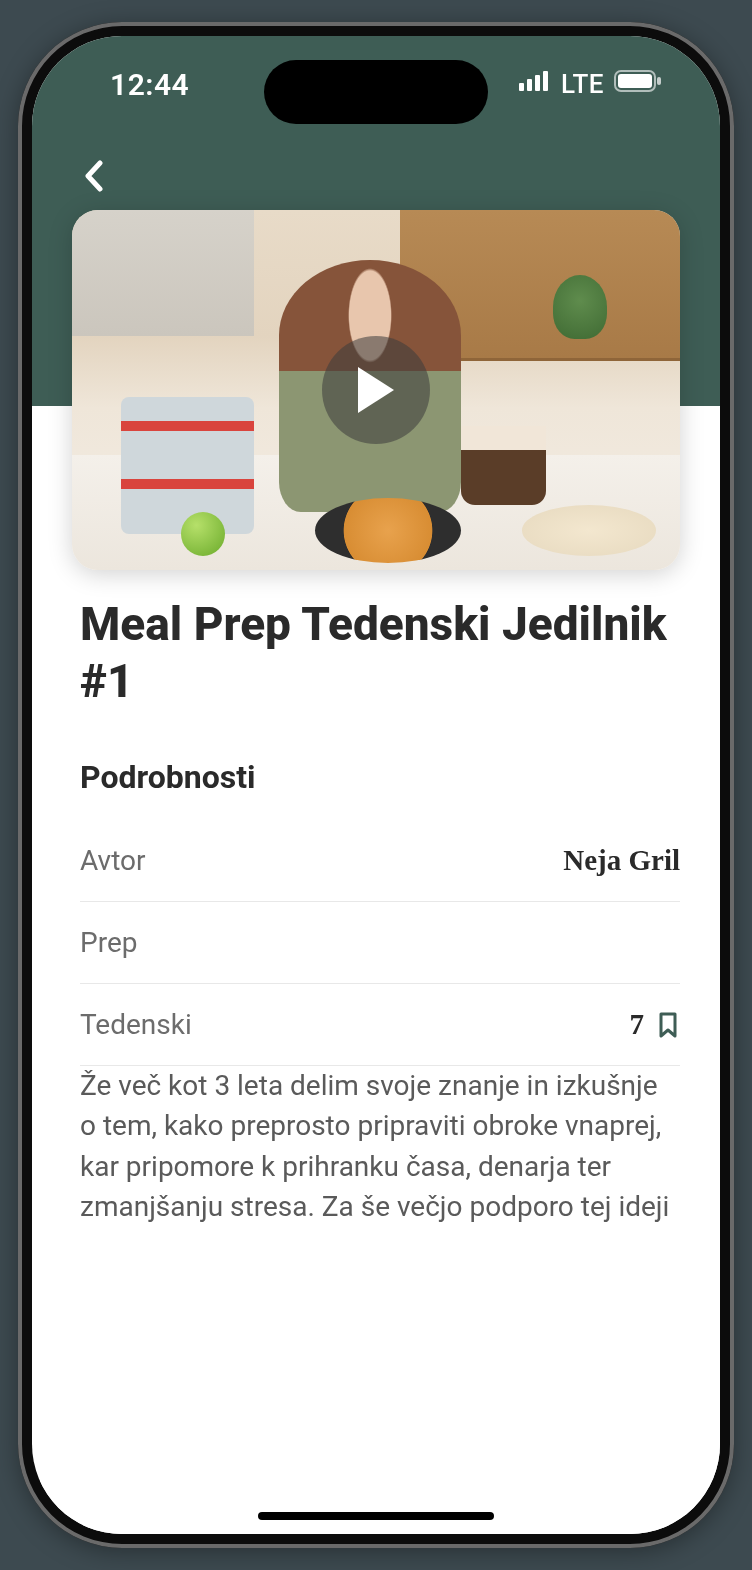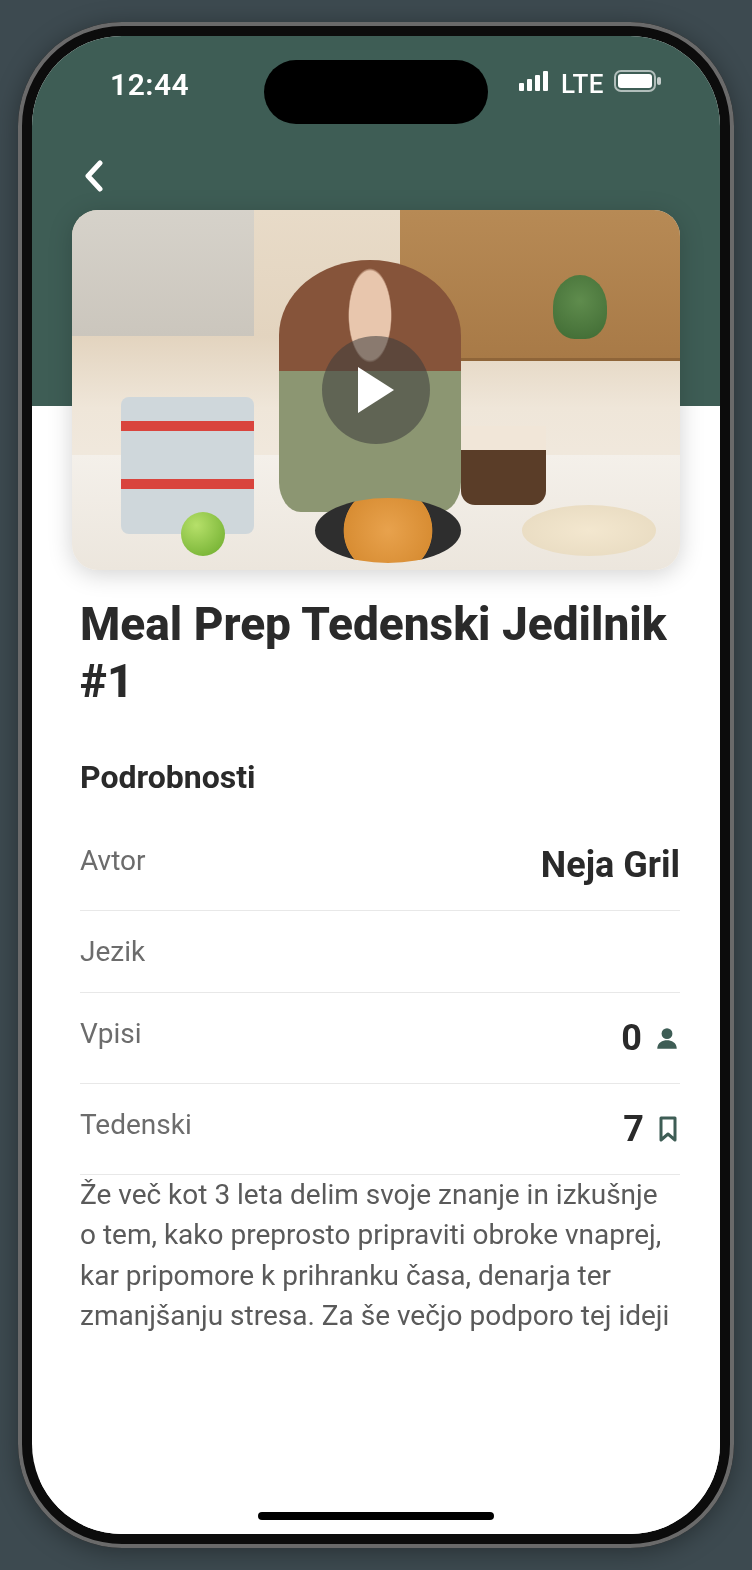--- a/index.html
+++ b/index.html
@@ -153,21 +153,21 @@
     font-size: 32px; font-weight: 700; color: var(--text-dark);
     margin: 0 0 24px 0;
   }
   .detail-row {
     display: flex; justify-content: space-between;
     padding: 24px 0;
     border-bottom: 1px solid var(--divider);
   }
   .detail-row:last-of-type { border-bottom: 1px solid var(--divider); }
   .detail-label { font-size: 28px; color: var(--text-gray); }
-  .detail-value { font-size: 36px; font-weight: 700; color: var(--text-dark); display: flex; align-items: center; gap: 12px; }
+  .detail-value { font-size: 29px; font-weight: 700; color: var(--text-dark); display: flex; align-items: center; gap: 12px; font-family: Liberation Serif, serif; }
   .detail-value.with-icon svg { flex-shrink: 0; }
   .description-header {
     font-size: 32px; font-weight: 800; color: var(--text-dark);
     margin: 54px 0 22px 0;
   }
   .description-body {
     font-size: 28px; line-height: 1.44; color: var(--text-body);
   }
   .description-body p { margin: 0 0 32px 0; }
   .home-indicator {
@@ -246,33 +246,23 @@
         <h1 class="title">Meal Prep Tedenski Jedilnik #1</h1>
 
         <div class="section-header">Podrobnosti</div>
 
         <div class="detail-row">
           <div class="detail-label">Avtor</div>
           <div class="detail-value">Neja Gril</div>
         </div>
 
         <div class="detail-row">
-          <div class="detail-label">Jezik</div>
-        </div>
-
-        <div class="detail-row">
-          <div class="detail-label">Vpisi</div>
-          <div class="detail-value with-icon">
-            <span>0</span>
-            <svg width="26" height="26" viewBox="0 0 24 24">
-              <circle cx="12" cy="8" r="5" fill="#3e5d55"></circle>
-              <path d="M3 22 C3 16 8 14 12 14 C16 14 21 16 21 22 Z" fill="#3e5d55"></path>
-            </svg>
-          </div>
-        </div>
+          <div class="detail-label">Prep</div>
+        </div>
+
 
         <div class="detail-row">
           <div class="detail-label">Tedenski</div>
           <div class="detail-value with-icon">
             <span>7</span>
             <svg width="24" height="26" viewBox="0 0 24 26">
               <path d="M5 2 H19 V24 L12 18 L5 24 Z" fill="none" stroke="#3e5d55" stroke-width="3" stroke-linejoin="round"></path>
             </svg>
           </div>
         </div>

